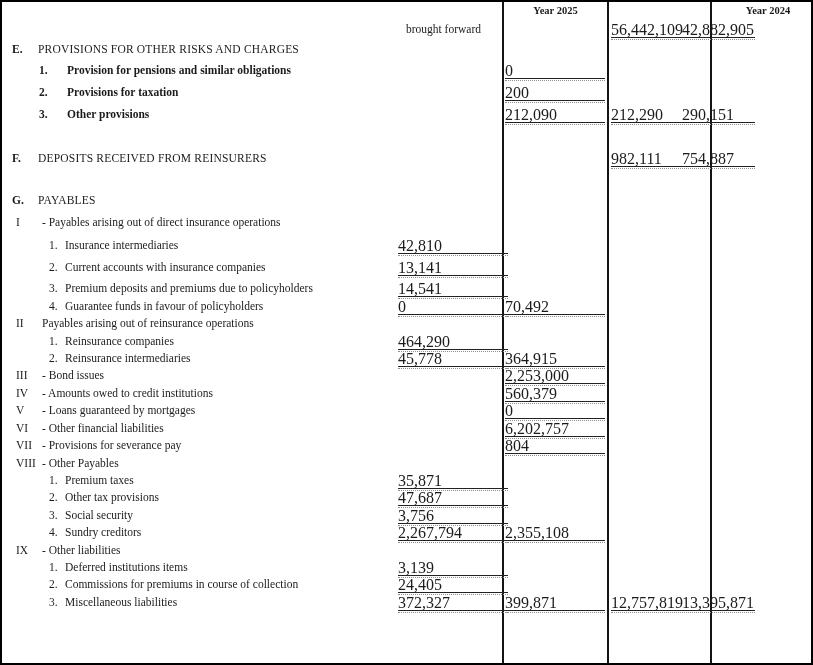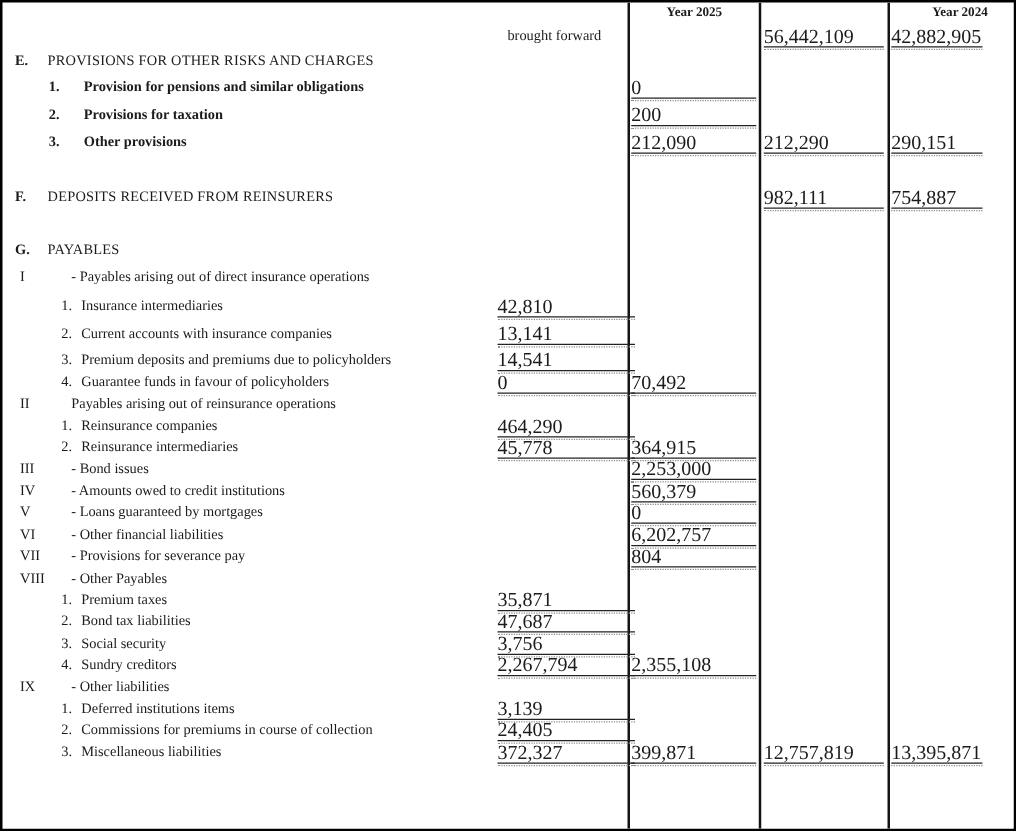--- a/index.html
+++ b/index.html
@@ -19,30 +19,30 @@
   .vl-c { left:605px; width:2px; }
   .vl-d { left:708px; width:2px; }
 
   .row { position:absolute; left:0; right:0; height:16px; font-size:11.5px; line-height:15px; }
 
   .sec-id   { position:absolute; left:10px;  font-weight:bold; }
   .sec-title{ position:absolute; left:36px;  font-weight:normal; letter-spacing:0.2px; }
   .e-num    { position:absolute; left:37px;  font-weight:bold; }
   .e-txt    { position:absolute; left:65px;  font-weight:bold; }
   .rom      { position:absolute; left:14px; }
-  .rom-txt  { position:absolute; left:55px; }
+  .rom-txt  { position:absolute; left:40px; }
   .sub-num  { position:absolute; left:47px; }
   .sub-txt  { position:absolute; left:63px; }
   .fwd      { position:absolute; left:250px; width:229px; text-align:right; }
 
   .cell { position:absolute; font-size:16px; height:16px; line-height:15px; padding-right:4px; box-sizing:border-box; }
   .cell.a { left:396px; width:110px; }
   .cell.b { left:503px; width:100px; }
   .cell.c { left:609px; width:96px;  }
-  .cell.d { left:711px; width:73px;  }
+  .cell.d { left:680px; width:73px;  }
   .ul { border-bottom:1px solid #222; }
   .ul::after { content:""; position:absolute; left:0; right:0; bottom:-3px; border-top:1px dotted #8f8f8f; }
 
   .colhead { position:absolute; text-align:center; font-weight:bold; font-size:10.5px; line-height:14px; }
   .ch-b { left:502px; width:103px; }
   .ch-d { left:710px; width:112px; }
 </style>
 </head>
 <body>
 
@@ -169,21 +169,21 @@
     <span class="rom">VIII</span>
     <span class="rom-txt">- Other Payables</span>
   </div>
   <div class="row" style="top:471px">
     <span class="sub-num">1.</span>
     <span class="sub-txt">Premium taxes</span>
     <span class="cell a ul">35,871</span>
   </div>
   <div class="row" style="top:488px">
     <span class="sub-num">2.</span>
-    <span class="sub-txt">Bond tax liabilities</span>
+    <span class="sub-txt">Other tax provisions</span>
     <span class="cell a ul">47,687</span>
   </div>
   <div class="row" style="top:506px">
     <span class="sub-num">3.</span>
     <span class="sub-txt">Social security</span>
     <span class="cell a ul">3,756</span>
   </div>
   <div class="row" style="top:523px">
     <span class="sub-num">4.</span>
     <span class="sub-txt">Sundry creditors</span>

